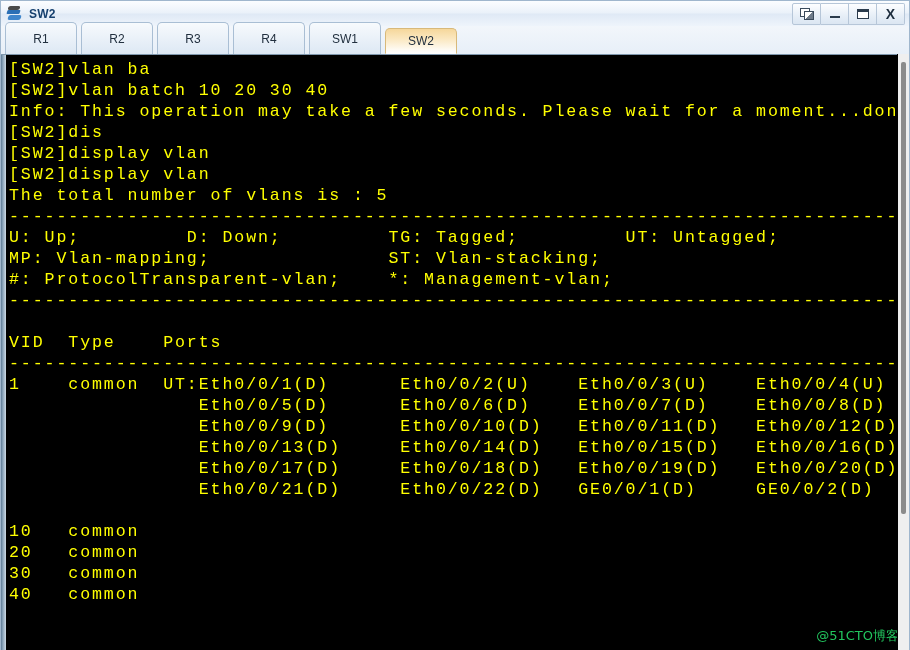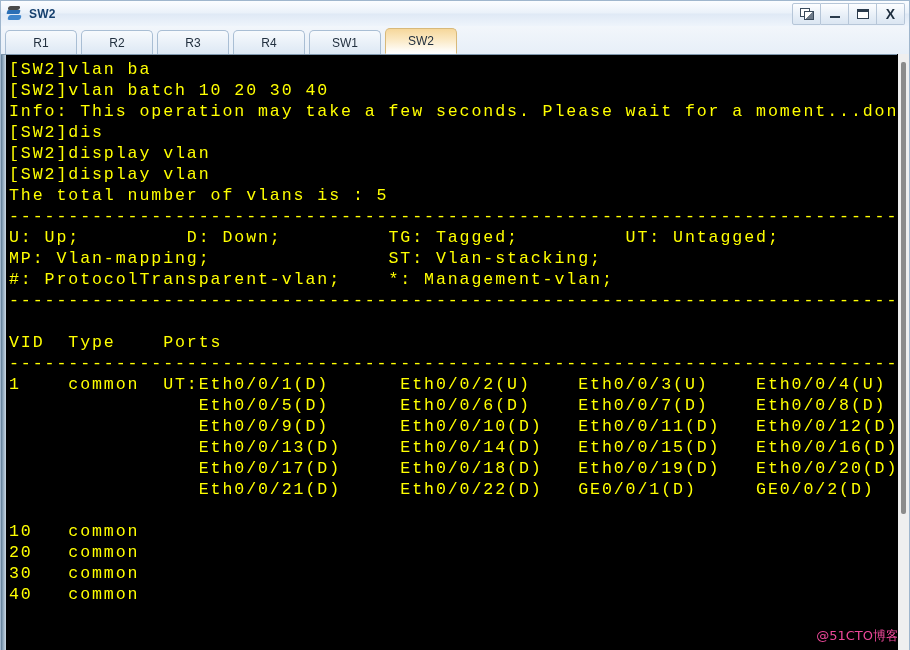--- a/index.html
+++ b/index.html
@@ -68,21 +68,21 @@
   .ic-close{font-size:14px;font-weight:bold;color:#1d2d3e;font-family:"Liberation Sans",sans-serif;}
 
   
   .tabstrip{
     position:absolute;left:0;top:25px;width:908px;height:28px;
     background:linear-gradient(#f2f6fb,#e7eff8);
     display:flex;align-items:flex-end;
     padding-left:4px;box-sizing:border-box;
   }
   .tab{
-    width:72px;height:24px;margin-right:4px;
+    width:72px;height:32px;margin-right:4px;
     box-sizing:border-box;
     border:1px solid #a9bed4;border-bottom:none;
     border-radius:5px 5px 0 0;
     background:linear-gradient(#f7fafd,#dde8f4);
     display:flex;align-items:center;justify-content:center;
     font-size:12px;color:#22303f;
     position:relative;
   }
   .tab.active{
     background:linear-gradient(#f6d79b 0%,#fbe9c4 45%,#fefcf7 90%,#ffffff 100%);
@@ -109,21 +109,21 @@
     margin:0;padding:4px 0 0 3px;
     font-family:Liberation Mono, monospace;
     font-size:16.6px;line-height:21px;
     color:#ffff00;
     white-space:pre;
     letter-spacing:1.9px;
   }
   .watermark{
     position:absolute;right:10px;bottom:6px;
     font-family:"DejaVu Sans","Liberation Sans",sans-serif;
-    font-size:13px;color:#ec4899;
+    font-size:13px;color:#22c55e;
     pointer-events:none;
   }
   
   .vscroll{
     position:absolute;right:0;top:53px;width:12px;height:596px;
     background:#efefef;border-left:1px solid #000;
     box-sizing:border-box;
   }
   .vthumb{
     position:absolute;left:3px;top:8px;width:5px;height:452px;

